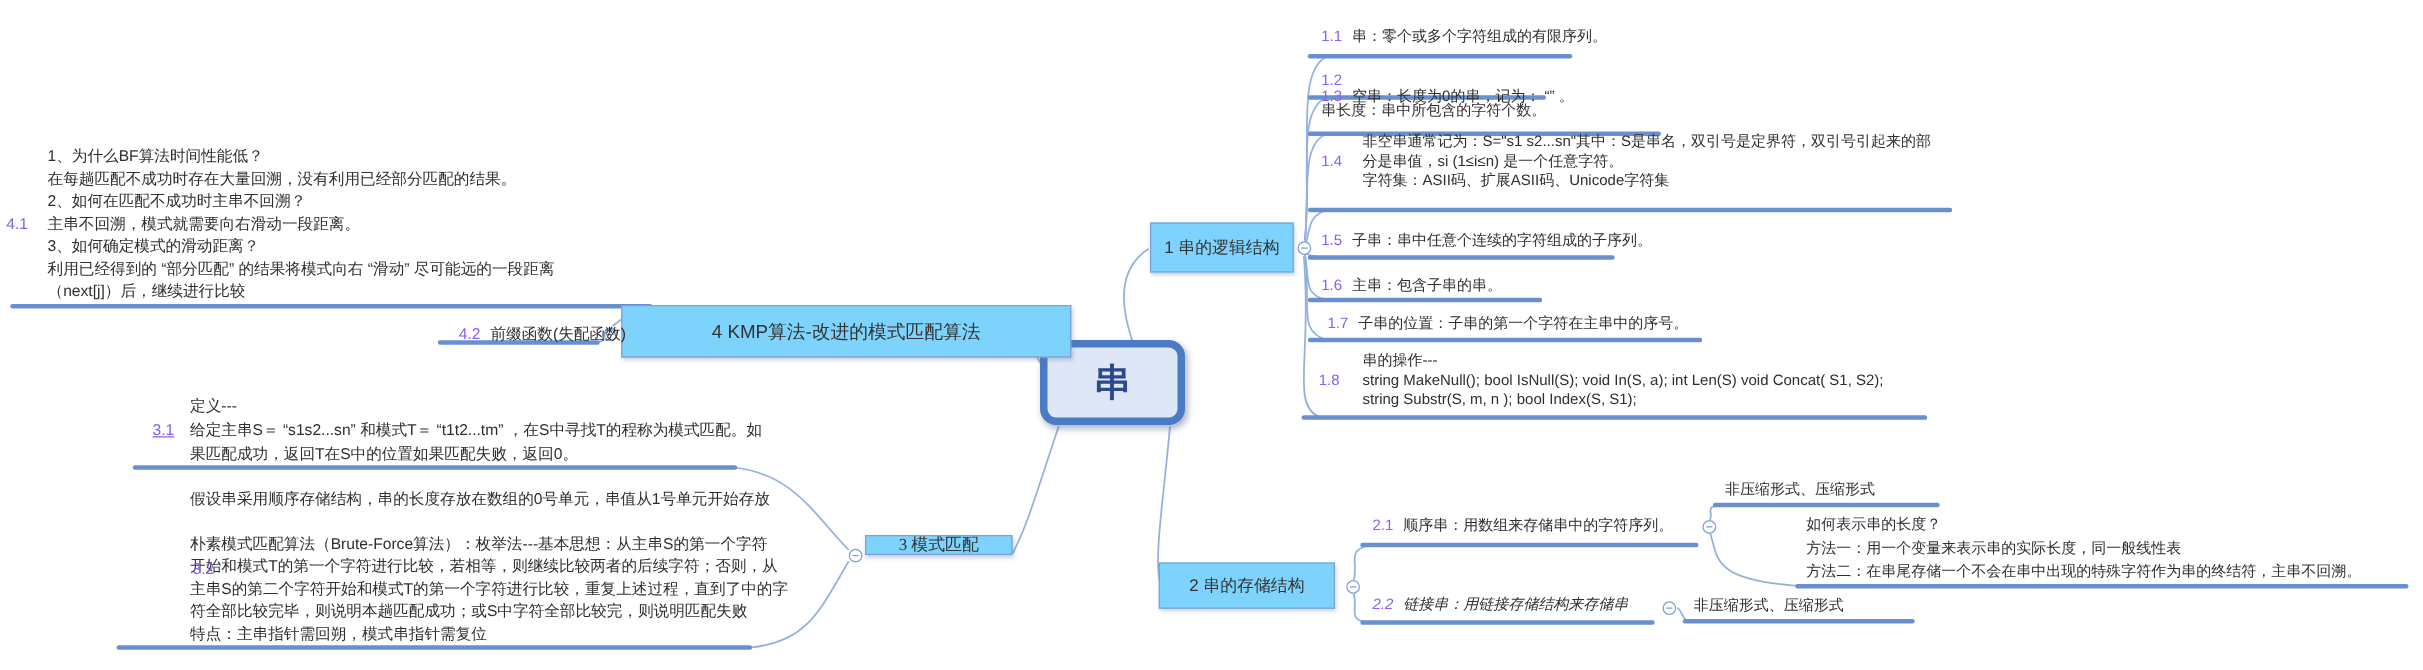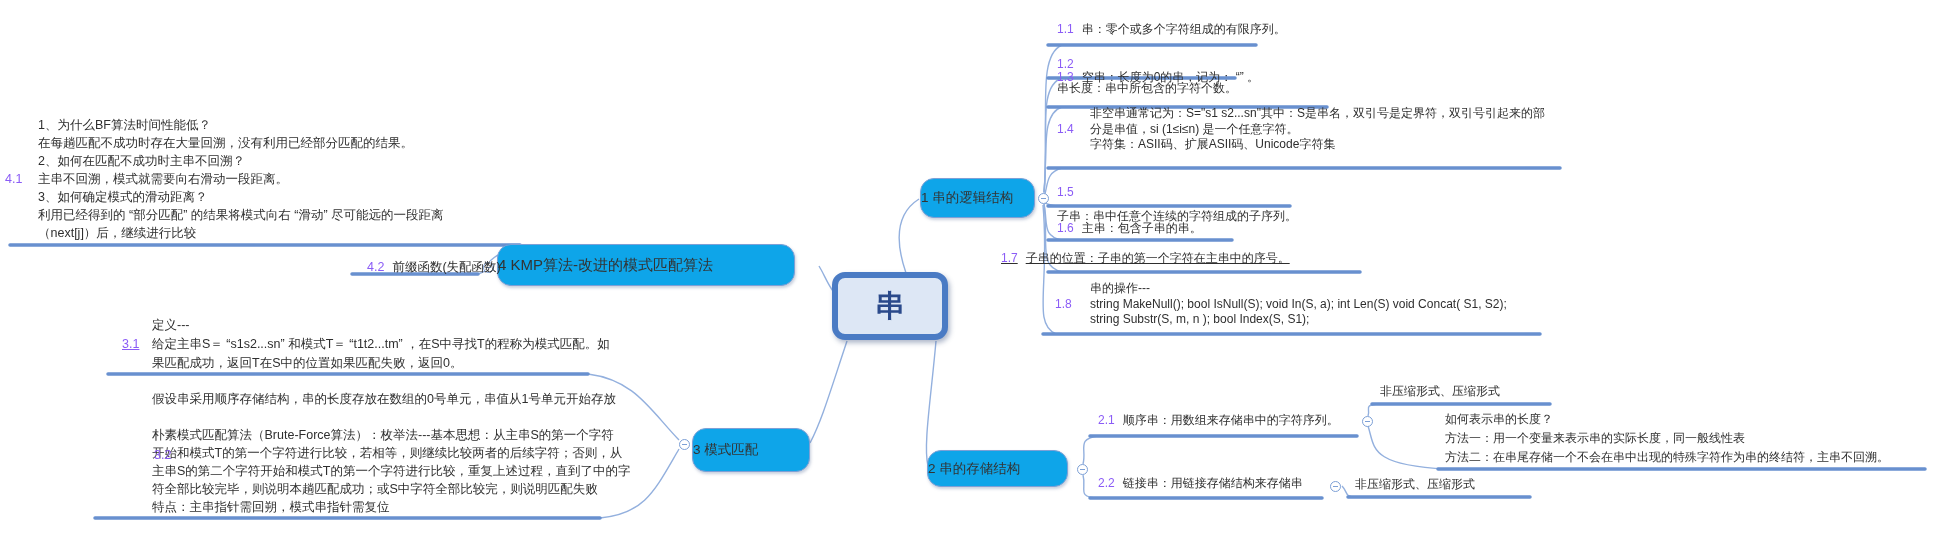--- a/index.html
+++ b/index.html
@@ -5,22 +5,22 @@
   html,body{margin:0;padding:0;background:#ffffff;}
   .canvas{
     position:relative;width:1938px;height:536px;background:#fff;overflow:hidden;
     font-family:"Liberation Sans","DejaVu Sans",sans-serif;color:#2e2e2e;
   }
   svg.wires{position:absolute;left:0;top:0;width:1938px;height:536px;}
   .underline{stroke:#6890cf;stroke-width:3.5;stroke-linecap:round;fill:none;}
   .curve{stroke:#93b0de;stroke-width:1.4;fill:none;}
   
   .node{
-    position:absolute;display:flex;align-items:center;justify-content:flex-start;
-    background:#0ea5e9;border:1.5px solid #7da0d6;border-radius:14px;
+    position:absolute;display:flex;align-items:center;justify-content:center;
+    background:#7dd3fc;border:1.5px solid #7da0d6;border-radius:0;
     font-size:13.5px;color:#333;box-sizing:border-box;
     box-shadow:1px 2px 3px rgba(100,120,160,.35);white-space:nowrap;
   }
   .root{
     position:absolute;display:flex;align-items:center;justify-content:center;
     background:#dde7f5;border:6px solid #4a7bc4;border-radius:13px;
     font-size:30px;font-weight:bold;color:#2b4a8b;box-sizing:border-box;
     box-shadow:2px 3px 5px rgba(80,100,140,.45);
   }
   
@@ -95,24 +95,24 @@
   <div class="root" style="left:832px;top:272px;width:116px;height:68px;">
     <span>串</span>
   </div>
 
   <div class="node" style="left:920px;top:178px;width:115px;height:40px;">
     <span>1 串的逻辑结构</span>
   </div>
   <div class="node" style="left:927px;top:450px;width:141px;height:37px;">
     <span>2 串的存储结构</span>
   </div>
-  <div class="node" style="left:692px;top:428px;width:118px;height:44px;">
+  <div class="node" style="left:692px;top:428px;width:118px;height:16px;font-family:Liberation Serif, serif;">
     <span>3 模式匹配</span>
   </div>
-  <div class="node" style="left:497px;top:244px;width:298px;height:42px;font-size:15px;">
+  <div class="node" style="left:497px;top:244px;width:360px;height:42px;font-size:15px;">
     <span>4 KMP算法-改进的模式匹配算法</span>
   </div>
 
   <span class="collapse" style="left:1038px;top:193px;"></span>
   <span class="collapse" style="left:1077px;top:464px;"></span>
   <span class="collapse" style="left:679px;top:439px;"></span>
   <span class="collapse" style="left:483px;top:262px;"></span>
   <span class="collapse" style="left:1362px;top:416px;"></span>
   <span class="collapse" style="left:1330px;top:481px;"></span>
 
@@ -127,29 +127,29 @@
   <div class="leaf r flexleaf" style="left:1057px;top:70px;text-align:center;">
     <span class="num">1.3</span>
     <span class="txt">空串：长度为0的串，记为： “” 。</span>
   </div>
   <div class="leaf r" style="left:1090px;top:106px;">
     <span class="num numabs" style="left:-33px;top:16px;">1.4</span>
     <div class="txt">非空串通常记为：S="s1 s2...sn"其中：S是串名，双引号是定界符，双引号引起来的部
 分是串值，si (1≤i≤n) 是一个任意字符。
 字符集：ASII码、扩展ASII码、Unicode字符集</div>
   </div>
-  <div class="leaf r flexleaf" style="left:1057px;top:185px;flex-direction:column;">
+  <div class="leaf r flexleaf" style="left:1057px;top:185px;">
     <span class="num">1.5</span>
     <span class="txt">子串：串中任意个连续的字符组成的子序列。</span>
   </div>
   <div class="leaf r flexleaf" style="left:1057px;top:221px;">
     <span class="num">1.6</span>
     <span class="txt">主串：包含子串的串。</span>
   </div>
-  <div class="leaf r flexleaf" style="left:1001px;top:251px;text-decoration:underline;">
+  <div class="leaf r flexleaf" style="left:1062px;top:251px;">
     <span class="num">1.7</span>
     <span class="txt">子串的位置：子串的第一个字符在主串中的序号。</span>
   </div>
   <div class="leaf r" style="left:1090px;top:281px;">
     <span class="num numabs" style="left:-35px;top:16px;">1.8</span>
     <div class="txt">串的操作---
 string MakeNull(); bool IsNull(S); void In(S, a); int Len(S) void Concat( S1, S2);
 string Substr(S, m, n ); bool Index(S, S1);</div>
   </div>
 
@@ -158,21 +158,21 @@
     <span class="txt">顺序串：用数组来存储串中的字符序列。</span>
   </div>
   <div class="leaf r" style="left:1380px;top:384px;">
     <span class="txt">非压缩形式、压缩形式</span>
   </div>
   <div class="leaf r" style="left:1445px;top:410px;line-height:19px;">
     <div class="txt">如何表示串的长度？
 方法一：用一个变量来表示串的实际长度，同一般线性表
 方法二：在串尾存储一个不会在串中出现的特殊字符作为串的终结符，主串不回溯。</div>
   </div>
-  <div class="leaf r flexleaf" style="left:1098px;top:476px;">
+  <div class="leaf r flexleaf" style="left:1098px;top:476px;font-style:italic;">
     <span class="num">2.2</span>
     <span class="txt">链接串：用链接存储结构来存储串</span>
   </div>
   <div class="leaf r" style="left:1355px;top:477px;">
     <span class="txt">非压缩形式、压缩形式</span>
   </div>
 
   <div class="leaf l" style="left:152px;top:316px;line-height:19px;">
     <span class="num numabs" style="left:-30px;top:19px;text-decoration:underline;">3.1</span>
     <div class="txt">定义---

